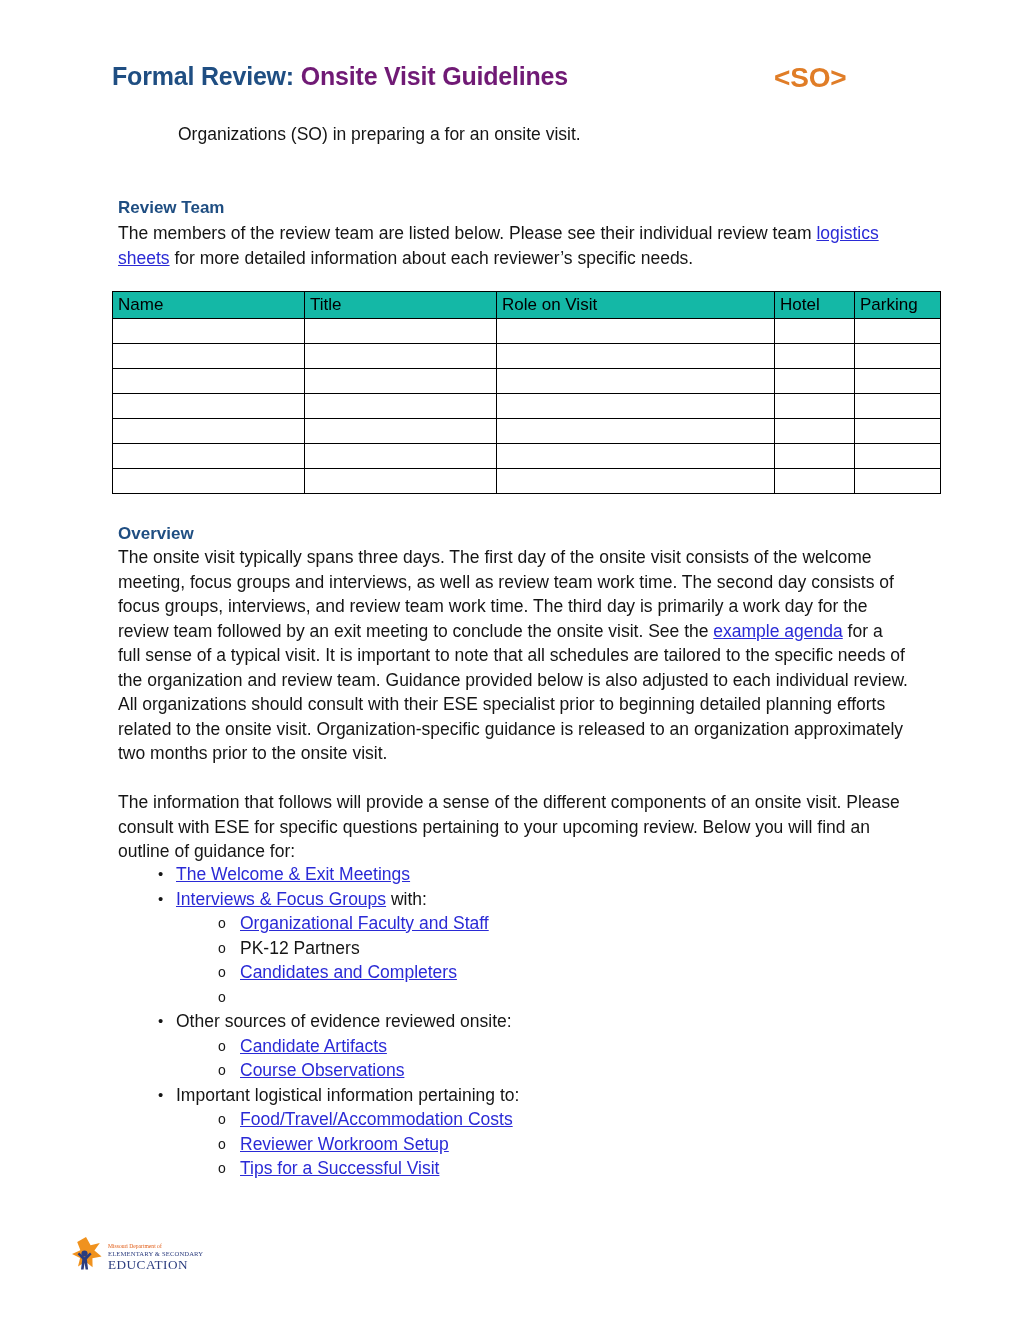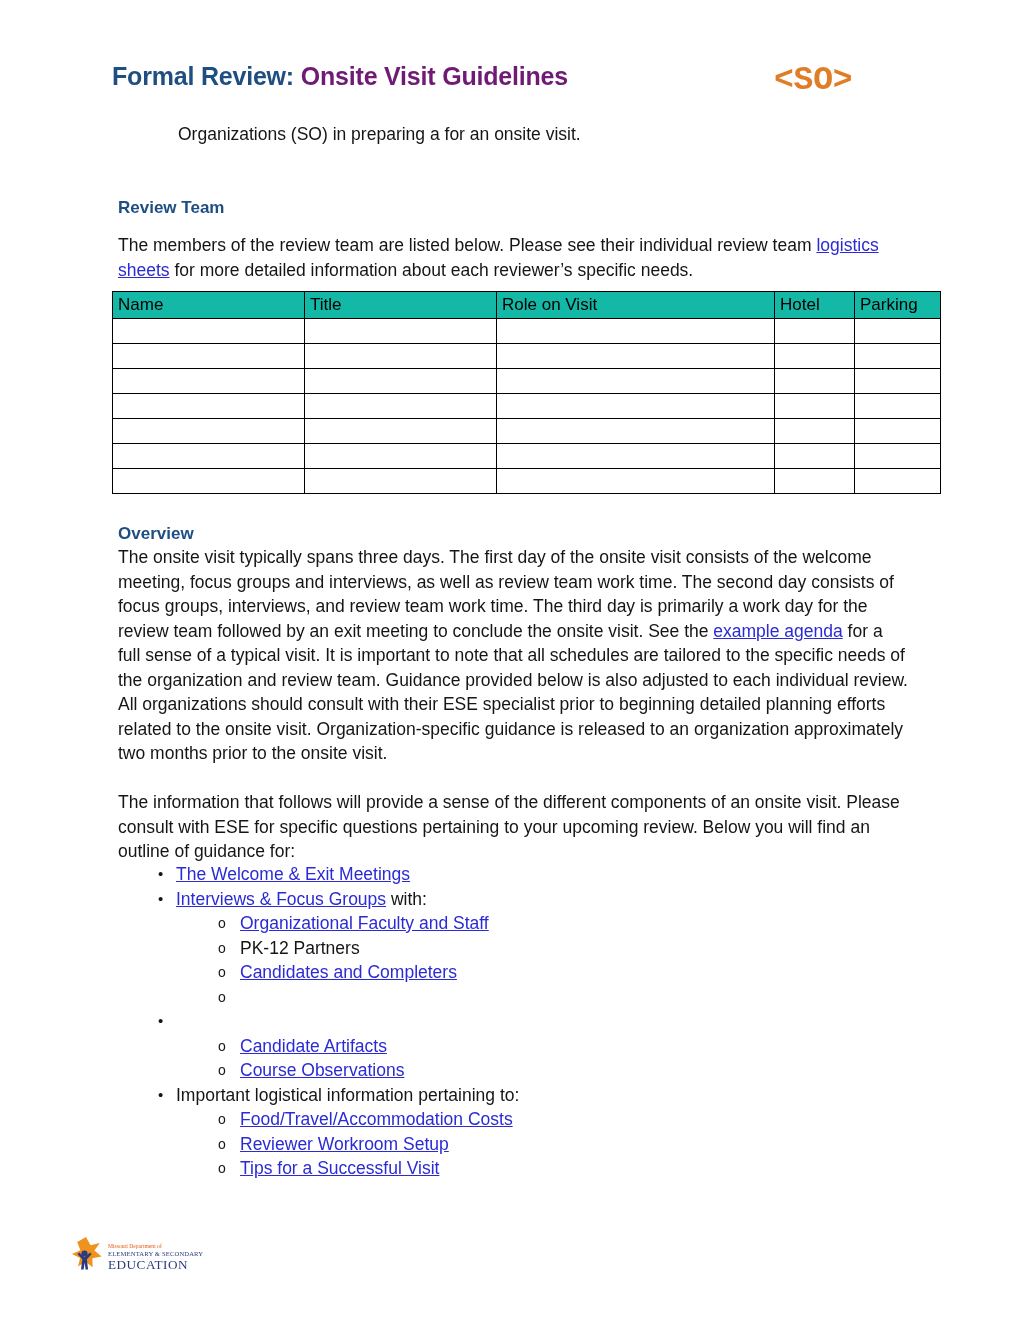--- a/index.html
+++ b/index.html
@@ -37,25 +37,24 @@
     font-weight: bold;
     letter-spacing: -0.2px;
     white-space: nowrap;
   }
   .title-part-a { color: #1F4E82; }
   .title-part-b { color: #701a75; }
   .title-tag {
     position: absolute;
     left: 662px;
     top: 0;
-    font-size: 33px;
+    font-size: 28px;
     font-weight: bold;
     color: #E07D27;
     letter-spacing: -0.2px;
-    font-family: Liberation Mono, monospace;
   }
 
   
   .para {
     position: absolute;
     font-size: 17.5px;
     line-height: 24.5px;
     color: #151515;
     width: 790px;
     left: 118px;
@@ -166,21 +165,21 @@
     </span>
     <span class="title-tag">&lt;SO&gt;</span>
   </div>
 
   <div class="para intro">
     <span class="l2">Organizations (SO) in preparing a for an onsite visit.</span>
   </div>
 
   <div class="heading" style="top:198px;">Review Team</div>
 
-  <div class="para" style="top:221px;margin-top:12px;">
+  <div class="para" style="top:221px;">
     <span>The members of the review team are listed below. Please see their individual review team </span><span class="doclink">logistics sheets</span><span> for more detailed information about each reviewer’s specific needs.</span>
   </div>
 
   <table class="team-table">
     <thead>
       <tr>
         <th class="col-name">Name</th>
         <th class="col-title">Title</th>
         <th class="col-role">Role on Visit</th>
         <th class="col-hotel">Hotel</th>
@@ -248,21 +247,21 @@
 
   <div class="para" style="top:790px;">The information that follows will provide a sense of the different components of an onsite visit. Please consult with ESE for specific questions pertaining to your upcoming review. Below you will find an outline of guidance for:</div>
 
   <div class="bullets" id="outline-list">
       <div class="li1"><span class="mark">•</span><span class="doclink">The Welcome &amp; Exit Meetings</span></div>
       <div class="li1"><span class="mark">•</span><span class="doclink">Interviews &amp; Focus Groups</span><span> with:</span></div>
       <div class="li2"><span class="mark">o</span><span class="doclink">Organizational Faculty and Staff</span></div>
       <div class="li2"><span class="mark">o</span><span>PK-12 Partners</span></div>
       <div class="li2"><span class="mark">o</span><span class="doclink">Candidates and Completers</span></div>
       <div class="li2"><span class="mark">o</span></div>
-      <div class="li1"><span class="mark">•</span></div>
+      <div class="li1"><span class="mark">•</span><span>Other sources of evidence reviewed onsite:</span></div>
       <div class="li2"><span class="mark">o</span><span class="doclink">Candidate Artifacts</span></div>
       <div class="li2"><span class="mark">o</span><span class="doclink">Course Observations</span></div>
       <div class="li1"><span class="mark">•</span><span>Important logistical information pertaining to:</span></div>
       <div class="li2"><span class="mark">o</span><span class="doclink">Food/Travel/Accommodation Costs</span></div>
       <div class="li2"><span class="mark">o</span><span class="doclink">Reviewer Workroom Setup</span></div>
       <div class="li2"><span class="mark">o</span><span class="doclink">Tips for a Successful Visit</span></div>
     </div>
 
   <div class="logo">
     <svg width="150" height="36" viewBox="0 0 150 36" xmlns="http://www.w3.org/2000/svg">

